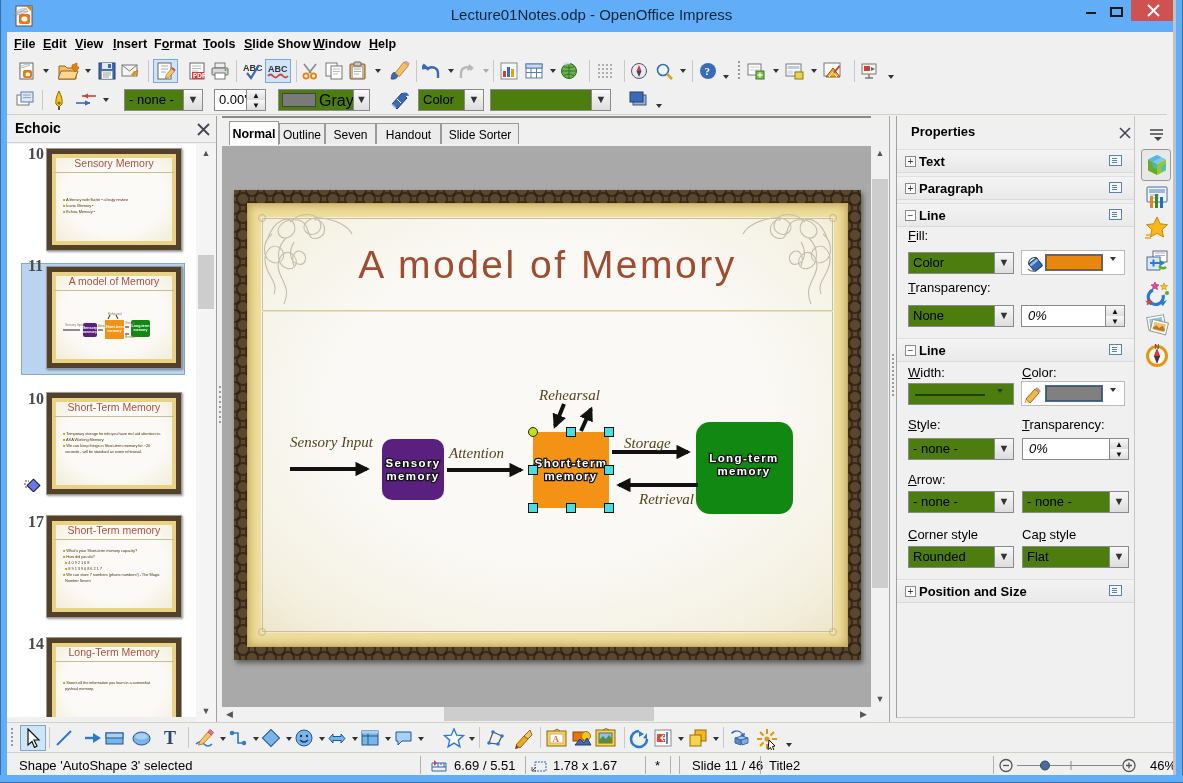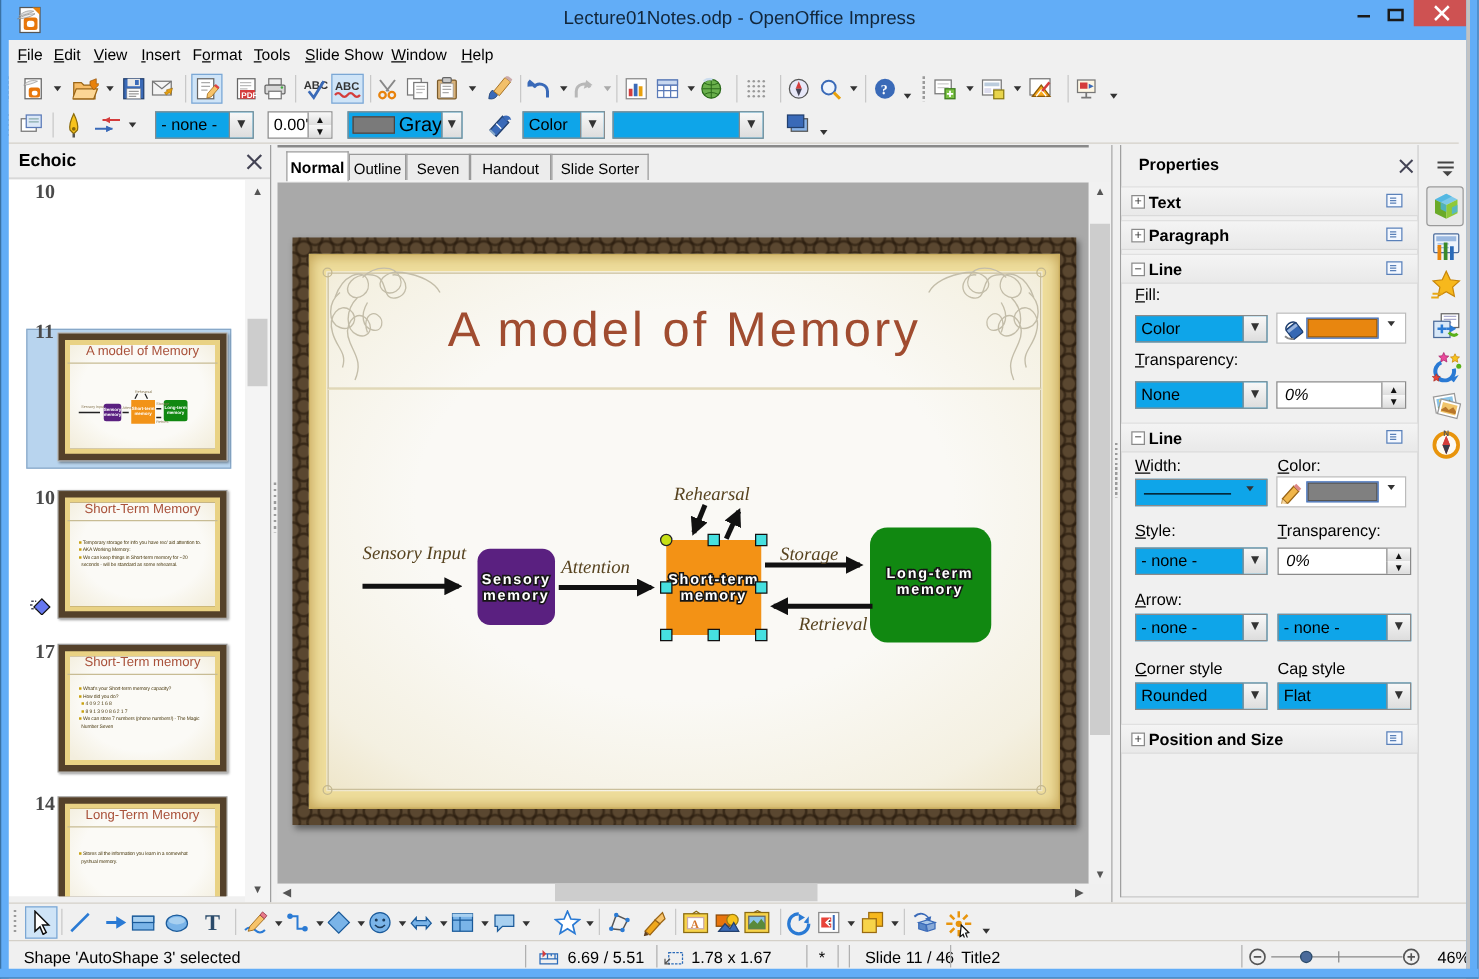--- a/index.html
+++ b/index.html
@@ -5,40 +5,40 @@
 html,body{width:1183px;height:783px;overflow:hidden;font-family:"Liberation Sans",sans-serif;}
 body{position:relative;background:#f0f0f0;}
 .abs{position:absolute;}
 
 #titlebar{left:0;top:0;width:1183px;height:32px;background:#62adf7;}
 #brdL{left:0;top:0;width:7px;height:783px;background:#62adf7;border-left:1px solid #3a72a4;}
 #brdR{left:1173px;top:0;width:10px;height:783px;background:#62adf7;border-left:3px solid #c2c2c2;border-right:1px solid #3a72a4;}
 #brdB{left:0;top:775px;width:1183px;height:8px;background:#62adf7;border-bottom:1px solid #3a72a4;}
 #title{left:0;top:6px;width:1183px;text-align:center;font-size:15px;color:#12263a;}
 #menubar{left:7px;top:32px;width:1166px;height:24px;background:#f0f0f0;}
-.menu{position:absolute;top:5px;font-size:12.5px;color:#000;}
+.menu{position:absolute;top:5px;font-size:12.5px;color:#000;font-weight:bold;}
 .menu u{text-decoration:underline;}
 #tb1{left:1px;top:56px;width:1166px;height:30px;background:#f0f0f0;}
 #tb2{left:1px;top:86px;width:1166px;height:29px;background:#f0f0f0;border-bottom:1px solid #d4d0c8;}
 
 #slidespanel{left:7px;top:116px;width:210px;height:606px;background:#f0f0f0;border-right:1px solid #a0a0a0;}
 #sp-head{position:absolute;left:0;top:0;width:100%;height:27px;border-bottom:1px solid #d0d0d0;}
 #sp-list{position:absolute;left:0;top:28px;width:189px;height:573px;background:#ffffff;overflow:hidden;}
 #sp-scroll{position:absolute;left:189px;top:28px;width:20px;height:578px;background:#f4f4f4;}
 #centerarea{left:222px;top:116px;width:674px;height:606px;background:#f0f0f0;}
 #canvas{position:absolute;left:0px;top:30px;width:649px;height:561px;background:#a9a9a9;}
 #vscroll{position:absolute;left:649px;top:30px;width:18px;height:561px;background:#f1f1f1;}
 #hscroll{position:absolute;left:0px;top:591px;width:649px;height:15px;background:#f1f1f1;}
 #splitter{position:absolute;left:667px;top:0px;width:7px;height:606px;background:#f0f0f0;border-left:1px solid #a8a8a8;}
 #props{left:896px;top:116px;width:239px;height:602px;background:#f0f0f0;border-left:1px solid #a0a0a0;border-right:1px solid #c8c8c8;border-bottom:1px solid #c8c8c8;}
 #sidestrip{left:1135px;top:116px;width:38px;height:606px;background:#f0f0f0;}
 #btoolbar{left:7px;top:722px;width:1166px;height:30px;background:#f0f0f0;border-top:1px solid #d4d0c8;}
 #statusbar{left:7px;top:752px;width:1166px;height:23px;background:#f0f0f0;border-top:1px solid #d4d0c8;font-size:13px;color:#000;}
 
-.combo{position:absolute;background:#0ea5e9;border:1px solid #8a8a8a;font-size:13px;color:#000;}
+.combo{position:absolute;background:#4d7c0f;border:1px solid #8a8a8a;font-size:13px;color:#000;}
 .combo .cv{position:absolute;right:0;top:0;bottom:0;width:19px;background:linear-gradient(#f8f8f8,#ddd);border-left:1px solid #8a8a8a;text-align:center;font-size:11px;color:#333;line-height:19px;}
 .combo .ct{position:absolute;left:4px;top:2px;}
 .spin{position:absolute;background:#fff;border:1px solid #8a8a8a;font-size:13px;}
 .spin .up,.spin .dn{position:absolute;right:0;width:19px;height:50%;background:linear-gradient(#f8f8f8,#ddd);border-left:1px solid #8a8a8a;font-size:8px;text-align:center;color:#111;line-height:11px;}
 .spin .up{top:0;} .spin .dn{bottom:0;}
 .sep{position:absolute;width:1px;background:#c8c8c8;top:4px;bottom:4px;}
 .grip{position:absolute;width:3px;top:5px;bottom:5px;background-image:repeating-linear-gradient(#9a9a9a 0 2px,transparent 2px 4px);background-size:2px 100%;background-repeat:no-repeat;background-position:0 0;}
 .lbl{position:absolute;font-size:13px;color:#000;}
 .lbl u{text-decoration:underline;}
 .arrdn{width:0;height:0;border-left:3.5px solid transparent;border-right:3.5px solid transparent;border-top:4px solid #333;}
@@ -328,20 +328,27 @@
 </div>
 <div class="abs" id="slidespanel">
     <div id="sp-head">
       <span style="position:absolute;left:8px;top:4px;font-size:14px;font-weight:bold">Echoic</span>
 <svg style="position:absolute;left:190px;top:7px" width="13" height="13">
         <path d="M1 1 L12 12 M12 1 L1 12" stroke="#445" stroke-width="1.8"></path>
       </svg>
     </div>
 <div id="sp-list">
 <span class="snum" style="left:21px;top:1px">10</span>
+<div class="thumb" style="left:39px;top:4px">
+ <div class="tframe"></div>
+        <div class="tmat"></div>
+ <div class="ttitle">Sensory Memory</div>
+        <div class="tline"></div>
+ <div class="bullet" style="left:16px;top:48px"><b>■</b> A literacy web fluctin • a leajiy nnvteσ<br><b>■</b> Iconic Memory •<br><b>■</b> Echoic Memory •</div>
+</div>
 <div class="abs" style="left:14px;top:119px;width:164px;height:112px;background:#b8d4ee;border:1px solid #88a8c8"></div>
 <span class="snum" style="left:21px;top:113px">11</span>
 <div class="thumb" style="left:39px;top:122px">
  <div class="tframe"></div>
         <div class="tmat"></div>
  <div class="ttitle">A model of Memory</div>
         <div class="tline"></div>
  <svg class="abs" style="left:14px;top:44px" width="110" height="40">
   <rect x="22" y="12" width="14" height="14" rx="2" fill="#5a2080"></rect>
   <rect x="44" y="9" width="19" height="19" fill="#f29318"></rect>

